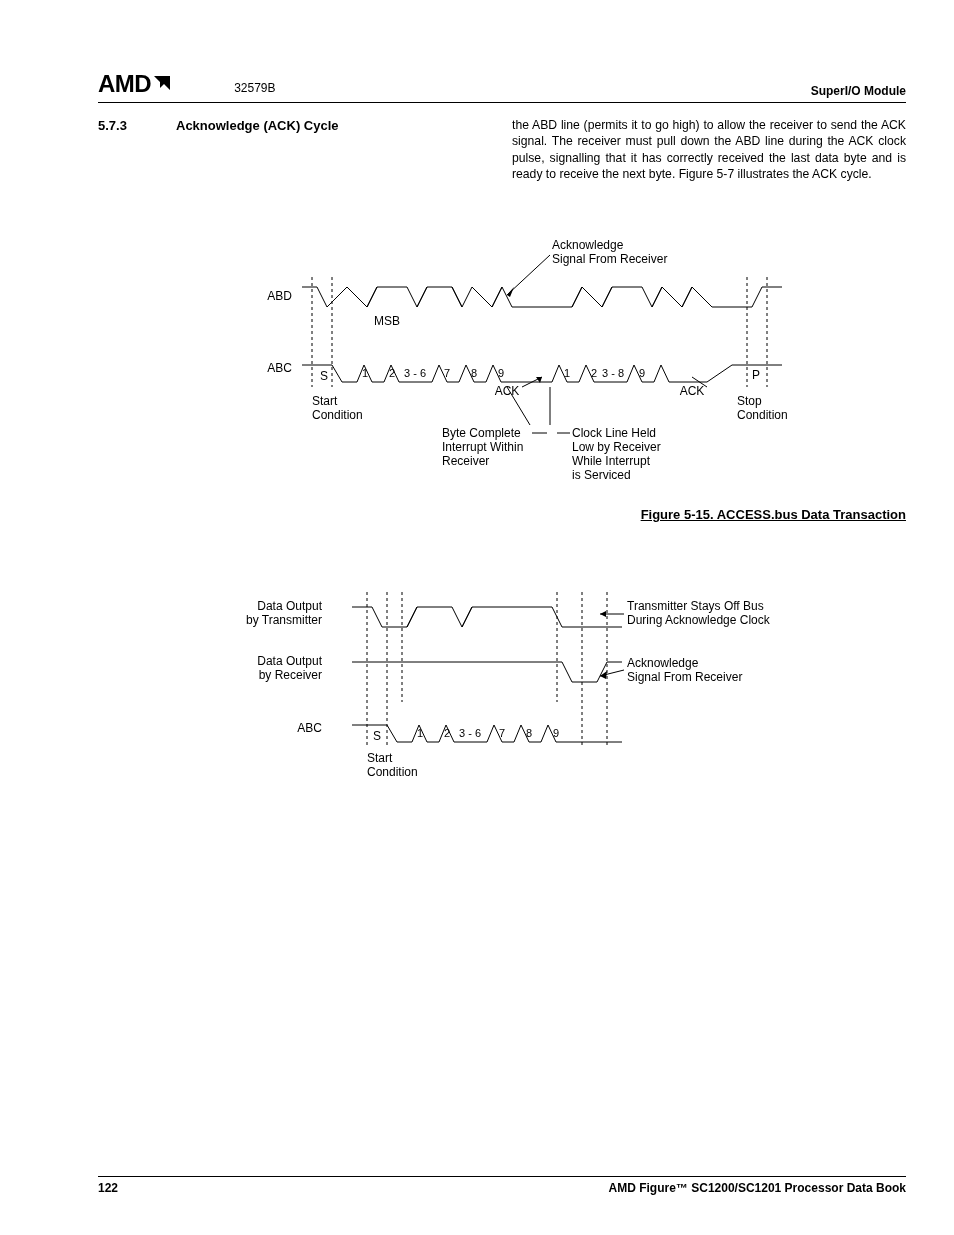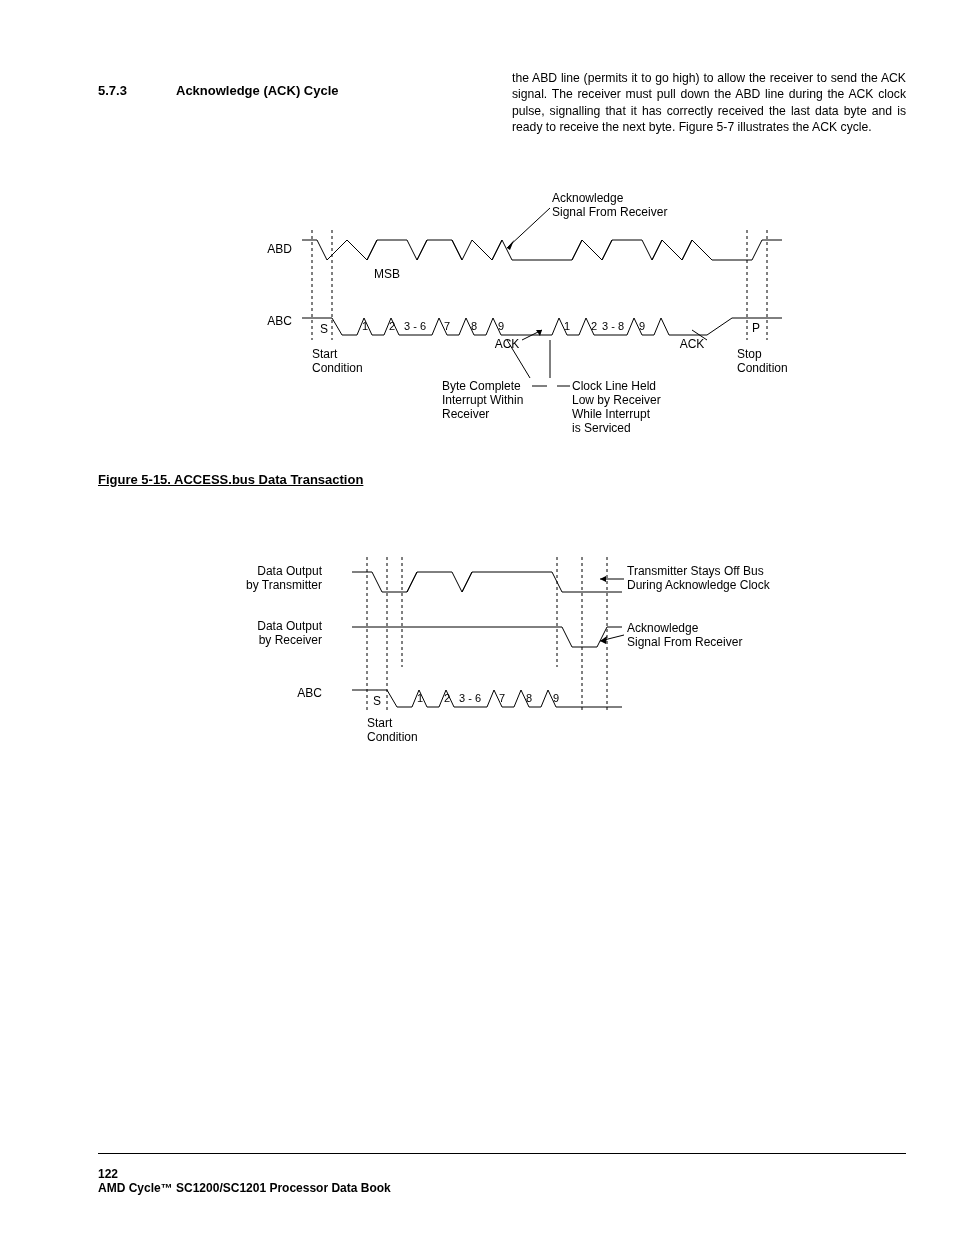--- a/index.html
+++ b/index.html
@@ -23,51 +23,64 @@
     border-bottom: 1.5px solid #000;
     padding-bottom: 4px;
     margin-bottom: 14px;
   }
   .logo-block { display: flex; align-items: baseline; gap: 60px; }
   .amd-logo { font-weight: 900; font-size: 24px; letter-spacing: -0.5px; display: flex; align-items: baseline; }
   .amd-arrow { display:inline-block; margin-left:1px; }
   .docnum { font-size: 12px; }
   .header-right { font-size: 12px; font-weight: 700; }
   .section-heading { font-size: 13px; font-weight: 700; margin-bottom: 4px; }
-  .section-heading .num { display:inline-block; width: 78px; margin-top: 12px; }
+  .section-heading .num { display:inline-block; width: 78px; }
   .columns {
     display: flex;
     gap: 20px;
     font-size: 12.2px;
     line-height: 1.35;
   }
   .col { flex: 1; text-align: justify; }
   .col p { margin-bottom: 12px; }
   .figure-wrap { margin-top: 42px; text-align: center; text-decoration: underline; }
-  .figure-caption { font-size: 13px; font-weight: 700; text-align: left; margin-top: 18px; }
+  .figure-caption { font-size: 13px; font-weight: 700; text-align: right; margin-top: 6px; }
   .footer {
     position: absolute;
     bottom: 40px;
     left: 98px;
     right: 48px;
     border-top: 1.5px solid #000;
-    padding-top: 13px;
+    padding-top: 4px;
     display: flex;
     justify-content: space-between;
     font-size: 12px;
     font-weight: 700;
-    flex-direction: column;
   }
   svg text { font-family: Arial, Helvetica, sans-serif; }
 </style>
 </head>
 <body>
 
 <div class="page">
 
+  <div class="header">
+    <div class="logo-block">
+      <span class="amd-logo">
+        <span>AMD</span>
+        <span class="amd-arrow">
+          <svg width="22" height="18" viewBox="0 0 22 18">
+              <path d="M2 2 L18 2 L18 16 L12 10 L12 8 L8 8 L2 2 Z M8 8 L8 14 L12 10 L12 8 Z" fill="#000"></path>
+            </svg>
+        </span>
+      </span>
+      <span class="docnum">32579B</span>
+    </div>
+    <span class="header-right">SuperI/O Module</span>
+  </div>
 
   <div>
     <div class="columns">
       <div class="col">
         <div class="section-heading">
           <span class="num">5.7.3</span><span>Acknowledge (ACK) Cycle</span>
         </div>
       </div>
       <div class="col">
         <p>the ABD line (permits it to go high) to allow the receiver to send the ACK signal. The receiver must pull down the ABD line during the ACK clock pulse, signalling that it has correctly received the last data byte and is ready to receive the next byte. Figure 5-7 illustrates the ACK cycle.</p>
@@ -178,15 +191,15 @@
           <text x="221" y="158">S</text>
           <text x="215" y="180">Start</text>
           <text x="215" y="194">Condition</text>
         </g>
       </svg>
     </div>
   </div>
 
   <div class="footer">
     <span>122</span>
-    <span>AMD Cycle™ SC1200/SC1201 Processor Data Book</span>
+    <span>AMD Figure™ SC1200/SC1201 Processor Data Book</span>
   </div>
 </div>
 
 </body></html>

